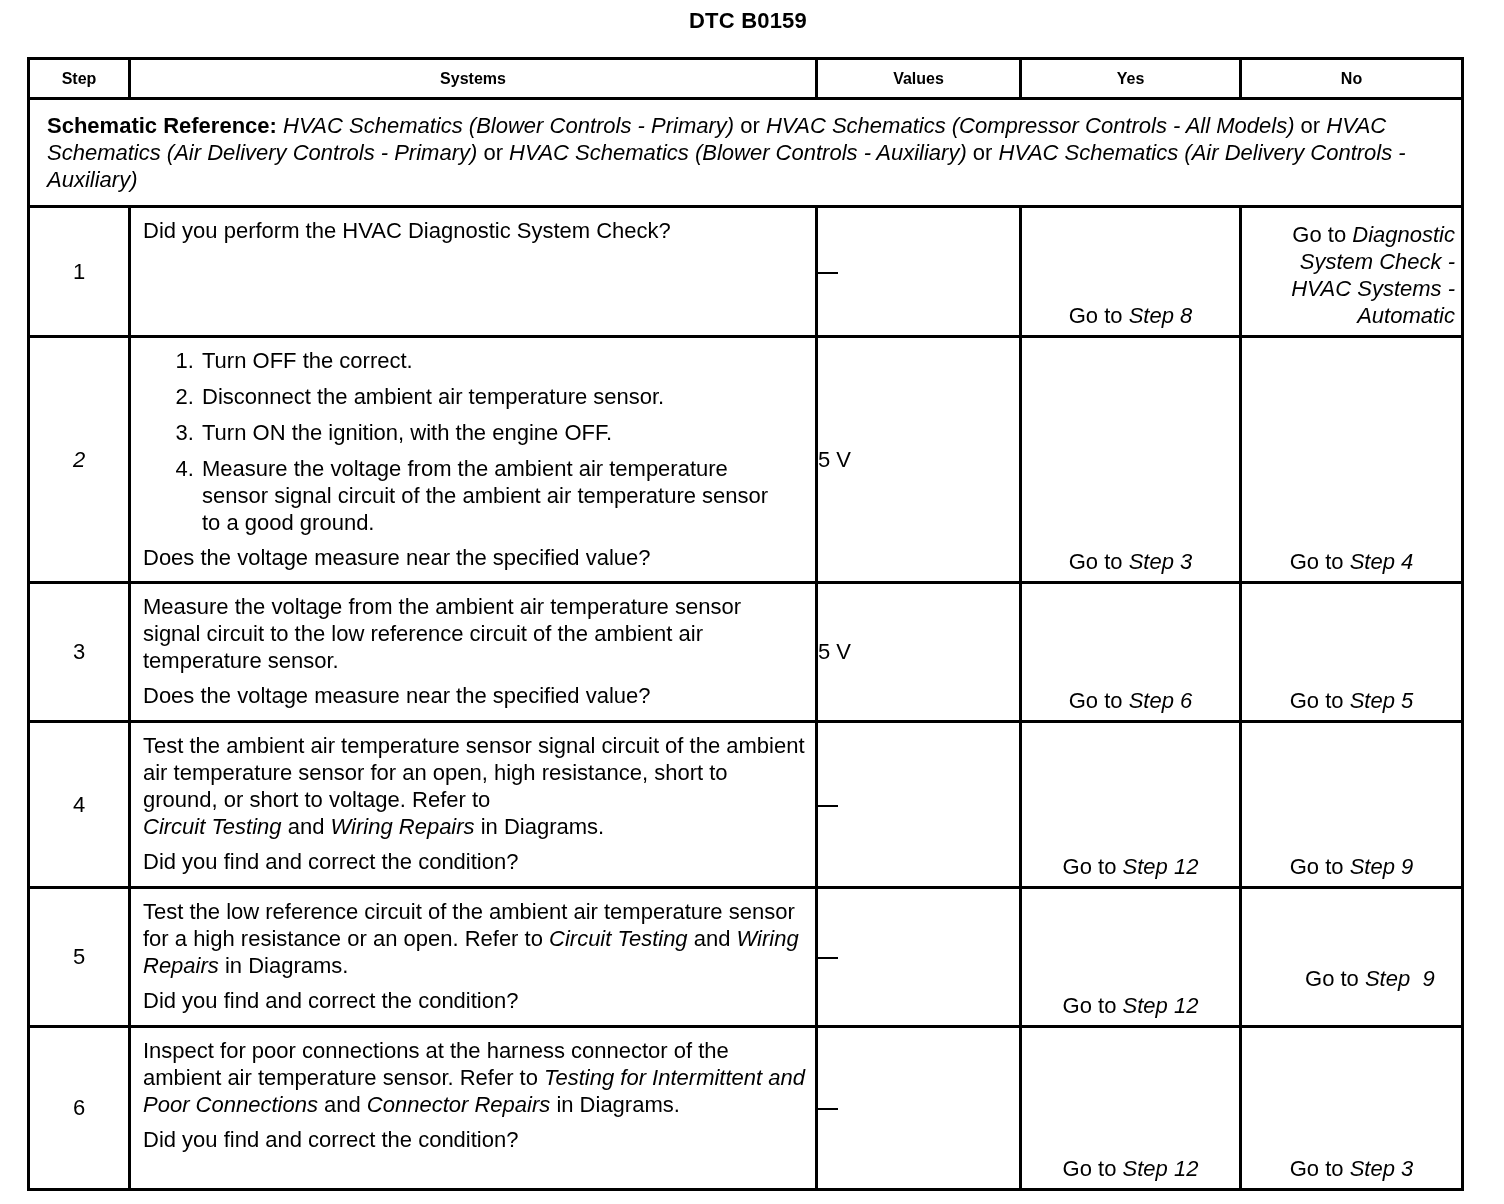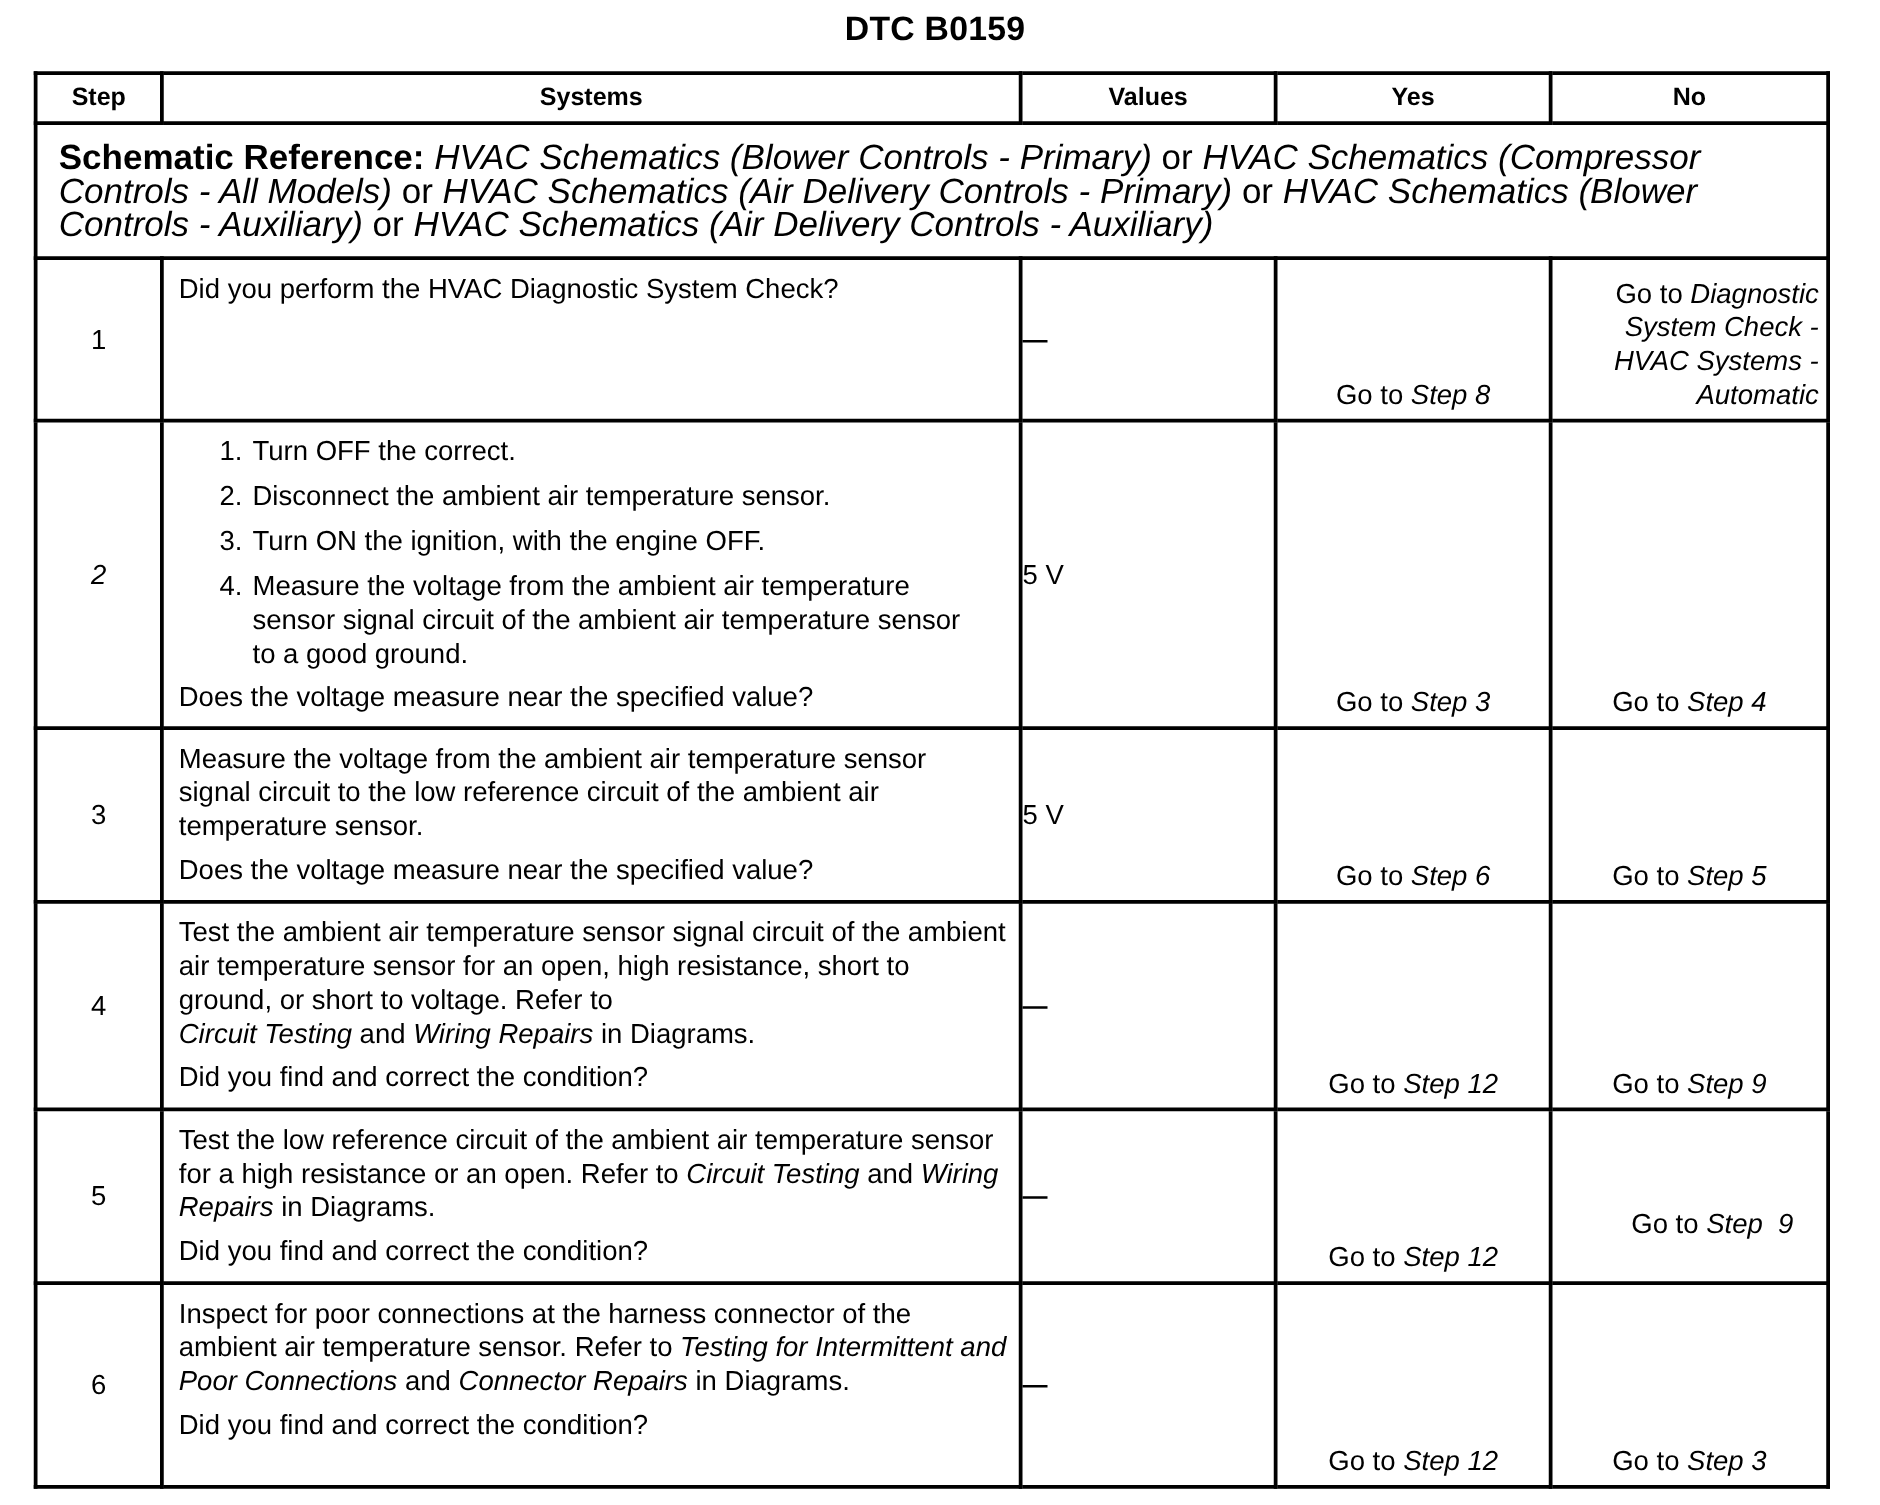--- a/index.html
+++ b/index.html
@@ -2,34 +2,34 @@
 <html><head>
 <meta charset="utf-8">
 <style>
   html, body { margin: 0; padding: 0; background: #ffffff; }
   body {
     width: 1504px; height: 1204px; position: relative; overflow: hidden;
     font-family: "Liberation Sans", sans-serif; color: #000; font-size: 22px;
   }
   .title {
     position: absolute; left: 0; top: 8px; width: 1496px; text-align: center;
-    font-weight: bold; font-size: 27px; letter-spacing: 0.2px;
+    font-weight: bold; font-size: 22px; letter-spacing: 0.2px;
   }
   table {
     position: absolute; left: 27px; top: 57px; width: 1434px;
     border-collapse: collapse; table-layout: fixed;
   }
   td, th { border: 3px solid #000; padding: 0; vertical-align: top; }
-  th { font-weight: bold; font-size: 20px; height: 37px; vertical-align: middle; text-align: center; }
+  th { font-weight: bold; font-size: 16px; height: 37px; vertical-align: middle; text-align: center; }
   col.c-step { width: 101px; }
   col.c-action { width: 687px; }
   col.c-values { width: 204px; }
   col.c-yes { width: 220px; }
   col.c-no { width: 222px; }
-  .schem td { padding: 12px 18px 12px 17px; line-height: 27px; font-size: 28px; }
+  .schem td { padding: 12px 18px 12px 17px; line-height: 27px; font-size: 22px; }
   .b { font-weight: bold; }
   .i { font-style: italic; }
   td.step { text-align: center; vertical-align: middle; }
   td.step.it { font-style: italic; }
   td.action { padding: 9px 10px 6px 12px; line-height: 27px; }
   td.action p { margin: 0; }
   td.action p.q { margin-top: 8px; }
   td.action ol { margin: 0; padding-left: 57px; }
   td.action ol li { margin-bottom: 9px; padding-left: 2px; }
   td.action ol li:last-child { margin-bottom: 0; }

